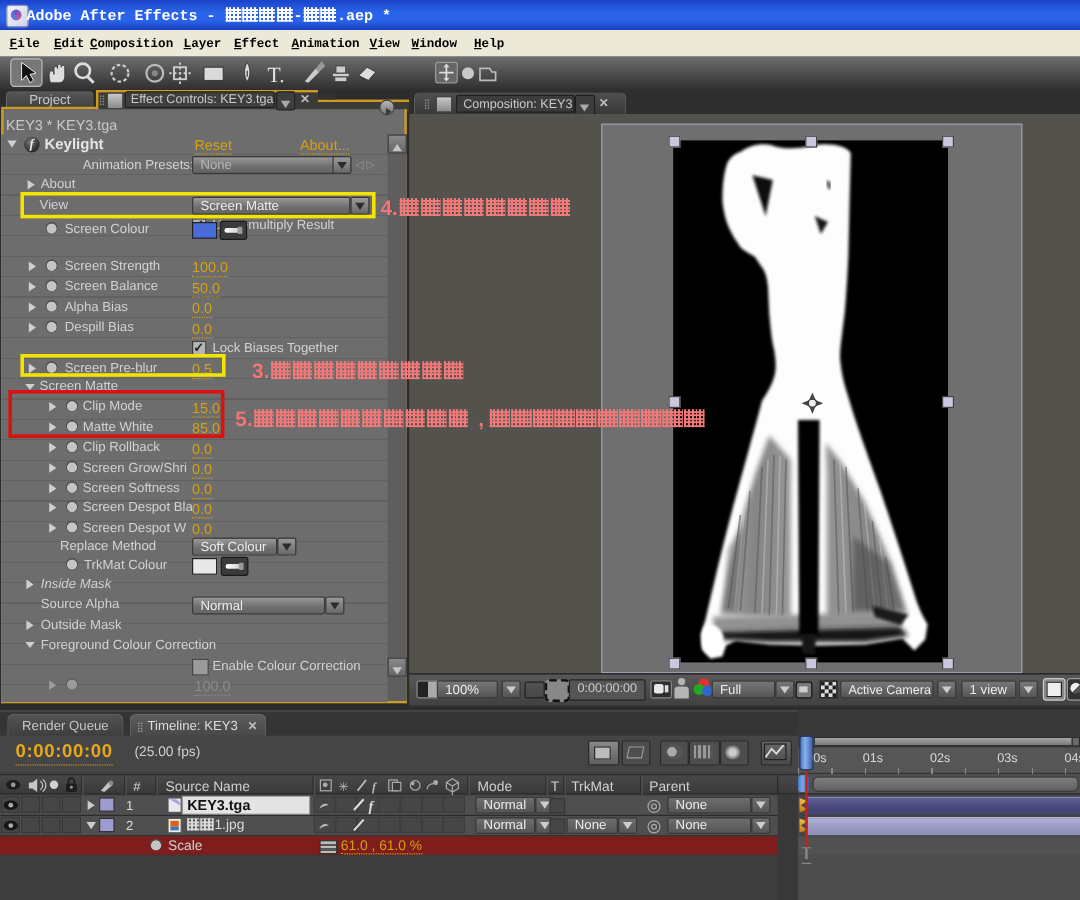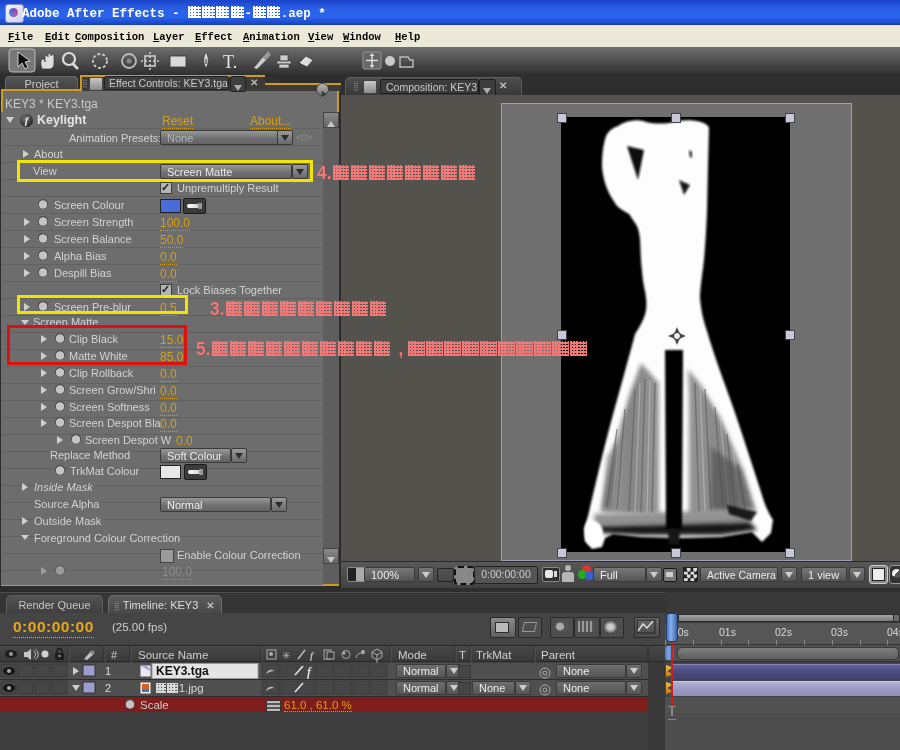--- a/index.html
+++ b/index.html
@@ -126,21 +126,21 @@
       <span class="abs lbl" style="left:32px;top:2px;">View</span>
       <span class="drop" style="left:159px;top:1px;width:132px;">Screen Matte</span>
       <span class="darr" style="left:291px;top:1px;"><span class="arr-d" style="border-top-color:#2c2c2c;margin:4px 0 0 0;"></span></span>
     </div>
 
     <div class="abs" style="left:0;top:105px;width:322px;height:17px;">
       <span class="chk" style="left:159px;top:2px;"></span>
       <span class="abs lbl" style="left:176px;top:2px;">Unpremultiply Result</span>
     </div>
 
-    <div class="abs" style="left:0;top:122px;width:359px;height:17px;">
+    <div class="abs" style="left:0;top:108px;width:359px;height:17px;">
       <span class="stopw" style="position:absolute;left:37px;top:2px;"></span>
       <span class="abs lbl" style="left:53px;top:2px;">Screen Colour</span>
       <span class="abs" style="left:159px;top:2px;width:19px;height:12px;background:#4a6cd8;border:1px solid #222;"></span>
       <span class="abs" style="left:182px;top:1px;width:21px;height:14px;background:#3b3b3b;border:1px solid #1a1a1a;border-radius:2px;">
             <span style="position:absolute;left:3px;top:5px;width:13px;height:3.5px;background:linear-gradient(90deg,#fff,#cfcfcf);border-radius:2px;"></span>
             <span style="position:absolute;left:14px;top:4px;width:4px;height:6px;background:#999;border-radius:1px;"></span>
           </span>
     </div>
 
     <div class="abs" style="left:0;top:139px;width:322px;height:17px;">
@@ -181,21 +181,21 @@
         </div>
 
     <div class="abs" style="left:0;top:241px;width:322px;height:15px;">
           <span class="arr-d" style="position:absolute;left:20px;top:4px;border-top-width:5px;"></span>
           <span class="abs lbl" style="left:32px;top:0px;">Screen Matte</span>
         </div>
 
     <div class="abs" style="left:0;top:256px;width:322px;height:17px;">
           <span class="arr-r" style="position:absolute;left:40px;top:4px;"></span>
           <span class="stopw" style="position:absolute;left:54px;top:2px;"></span>
-          <span class="abs lbl" style="left:68px;top:2px;">Clip Black</span>
+          <span class="abs lbl" style="left:68px;top:2px;">Clip Mode</span>
           <span class="abs oval" style="left:159px;top:2px;">15.0</span>
         </div>
     <div class="abs" style="left:0;top:273px;width:322px;height:17px;">
           <span class="arr-r" style="position:absolute;left:40px;top:4px;"></span>
           <span class="stopw" style="position:absolute;left:54px;top:2px;"></span>
           <span class="abs lbl" style="left:68px;top:2px;">Matte White</span>
           <span class="abs oval" style="left:159px;top:2px;">85.0</span>
         </div>
     <div class="abs" style="left:0;top:290px;width:322px;height:17px;">
           <span class="arr-r" style="position:absolute;left:40px;top:4px;"></span>
@@ -214,21 +214,21 @@
           <span class="stopw" style="position:absolute;left:54px;top:2px;"></span>
           <span class="abs lbl" style="left:68px;top:2px;">Screen Softness</span>
           <span class="abs oval" style="left:159px;top:2px;">0.0</span>
         </div>
     <div class="abs" style="left:0;top:340px;width:322px;height:17px;">
           <span class="arr-r" style="position:absolute;left:40px;top:4px;"></span>
           <span class="stopw" style="position:absolute;left:54px;top:2px;"></span>
           <span class="abs lbl" style="left:68px;top:2px;">Screen Despot Bla</span>
           <span class="abs oval" style="left:159px;top:2px;">0.0</span>
         </div>
-    <div class="abs" style="left:16px;top:357px;width:287px;height:17px;">
+    <div class="abs" style="left:0;top:357px;width:287px;height:17px;">
           <span class="arr-r" style="position:absolute;left:40px;top:4px;"></span>
           <span class="stopw" style="position:absolute;left:54px;top:2px;"></span>
           <span class="abs lbl" style="left:68px;top:2px;">Screen Despot W</span>
           <span class="abs oval" style="left:159px;top:2px;">0.0</span>
         </div>
 
     <div class="abs" style="left:0;top:374px;width:322px;height:17px;">
       <span class="abs lbl" style="left:49px;top:0px;">Replace Method</span>
       <span class="drop" style="left:159px;top:-1px;width:71px;">Soft Colour</span>
       <span class="darr" style="left:230px;top:-1px;"><span class="arr-d" style="border-top-color:#2c2c2c;margin:4px 0 0 0;"></span></span>

